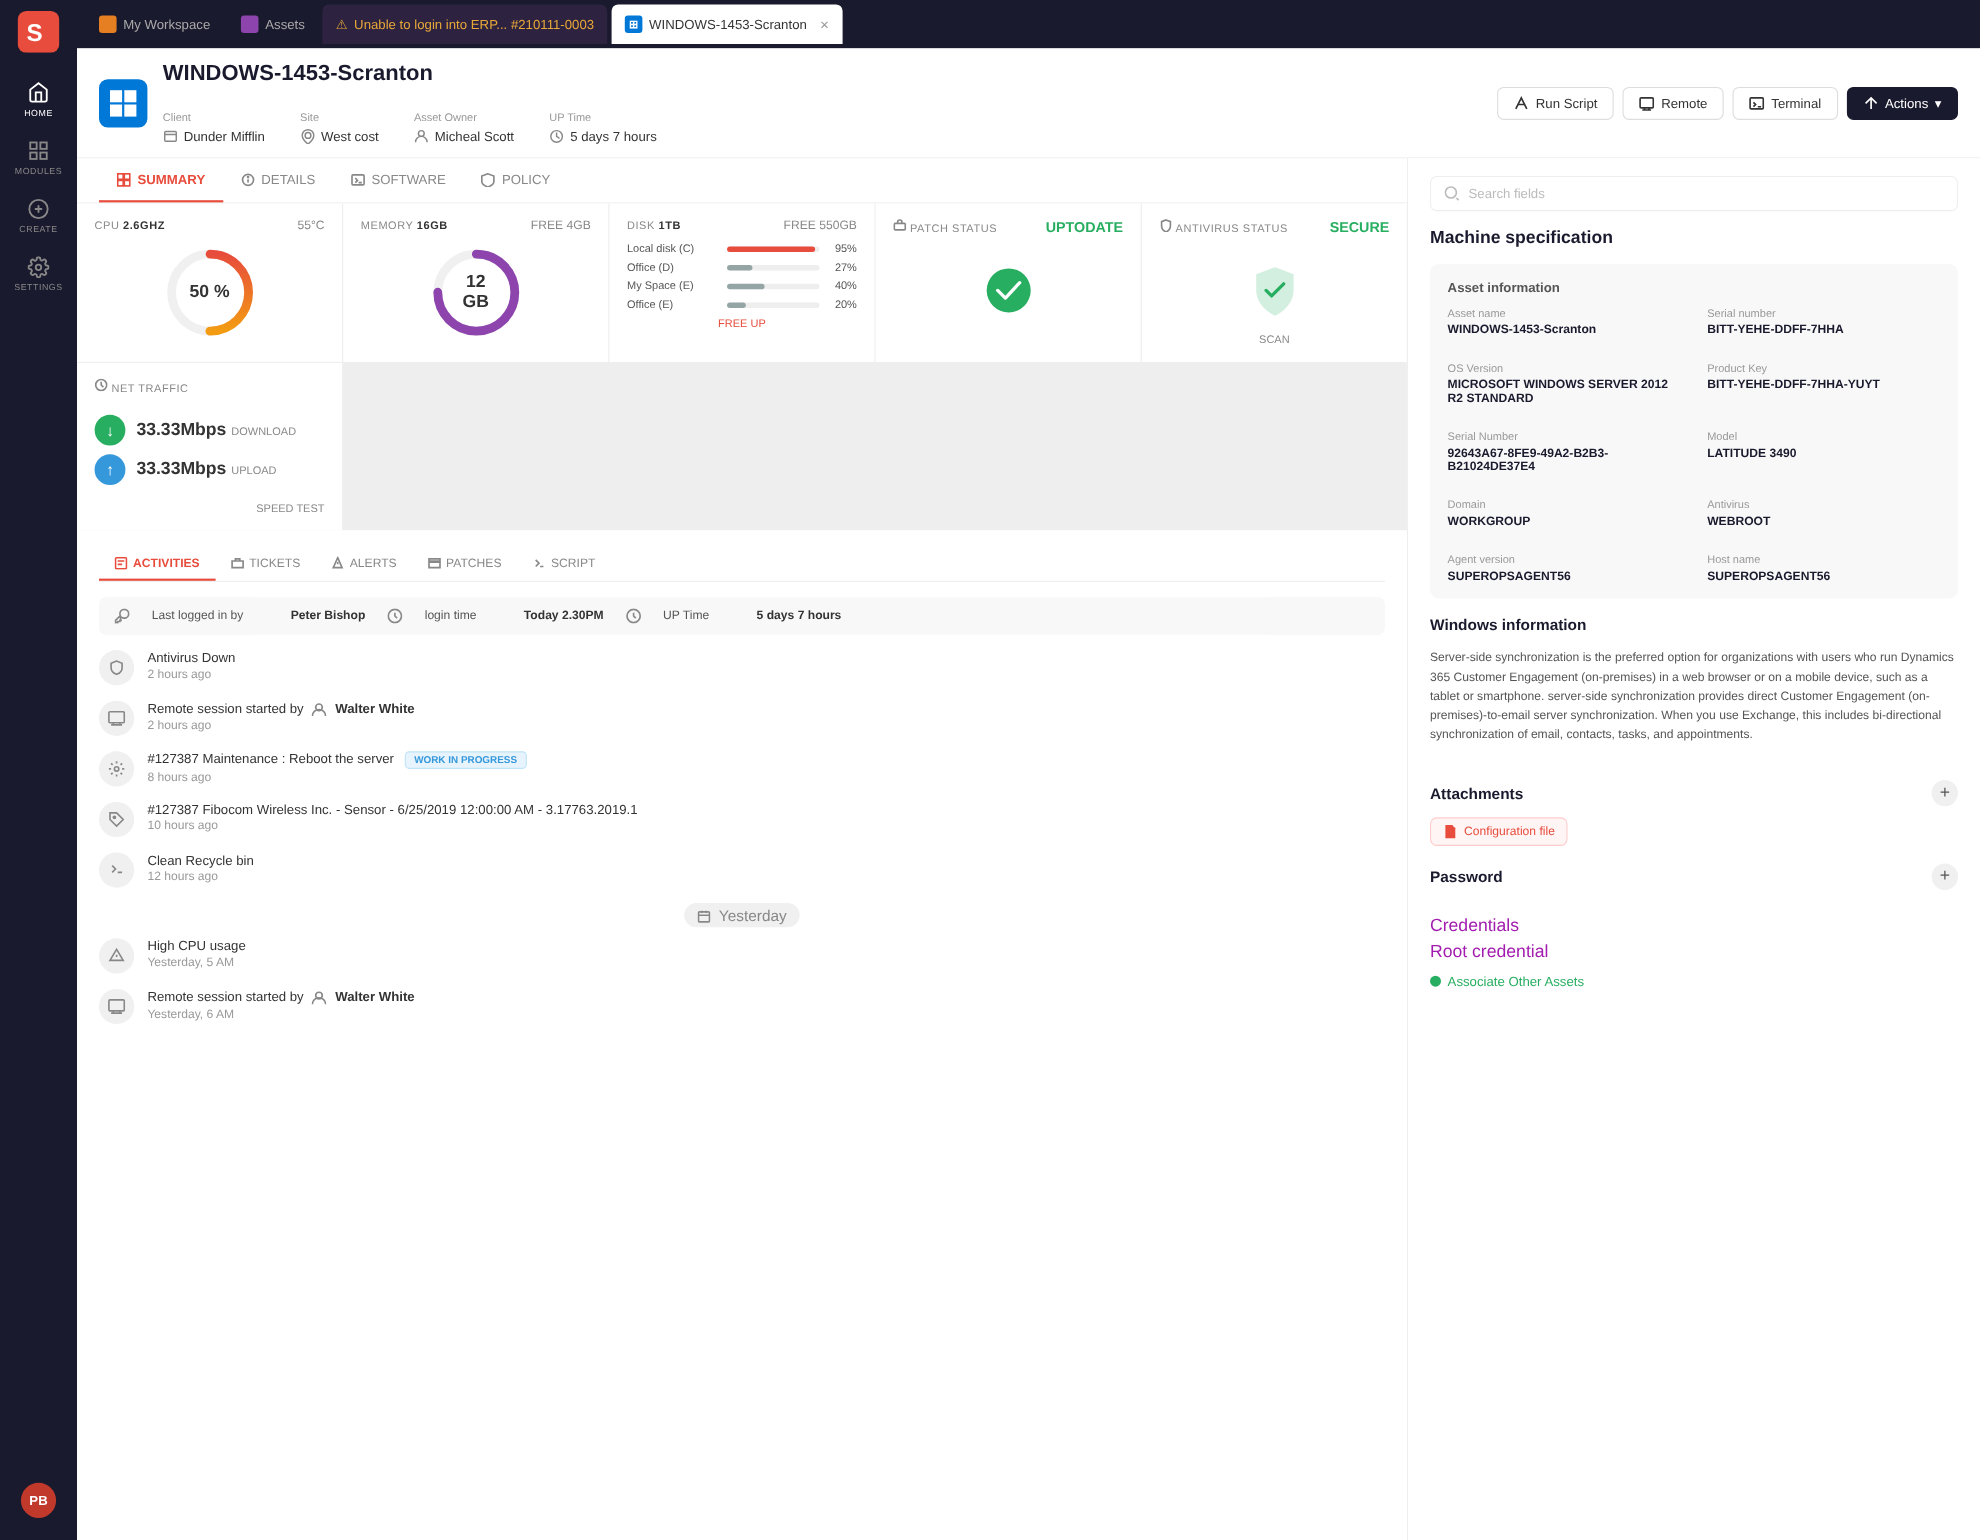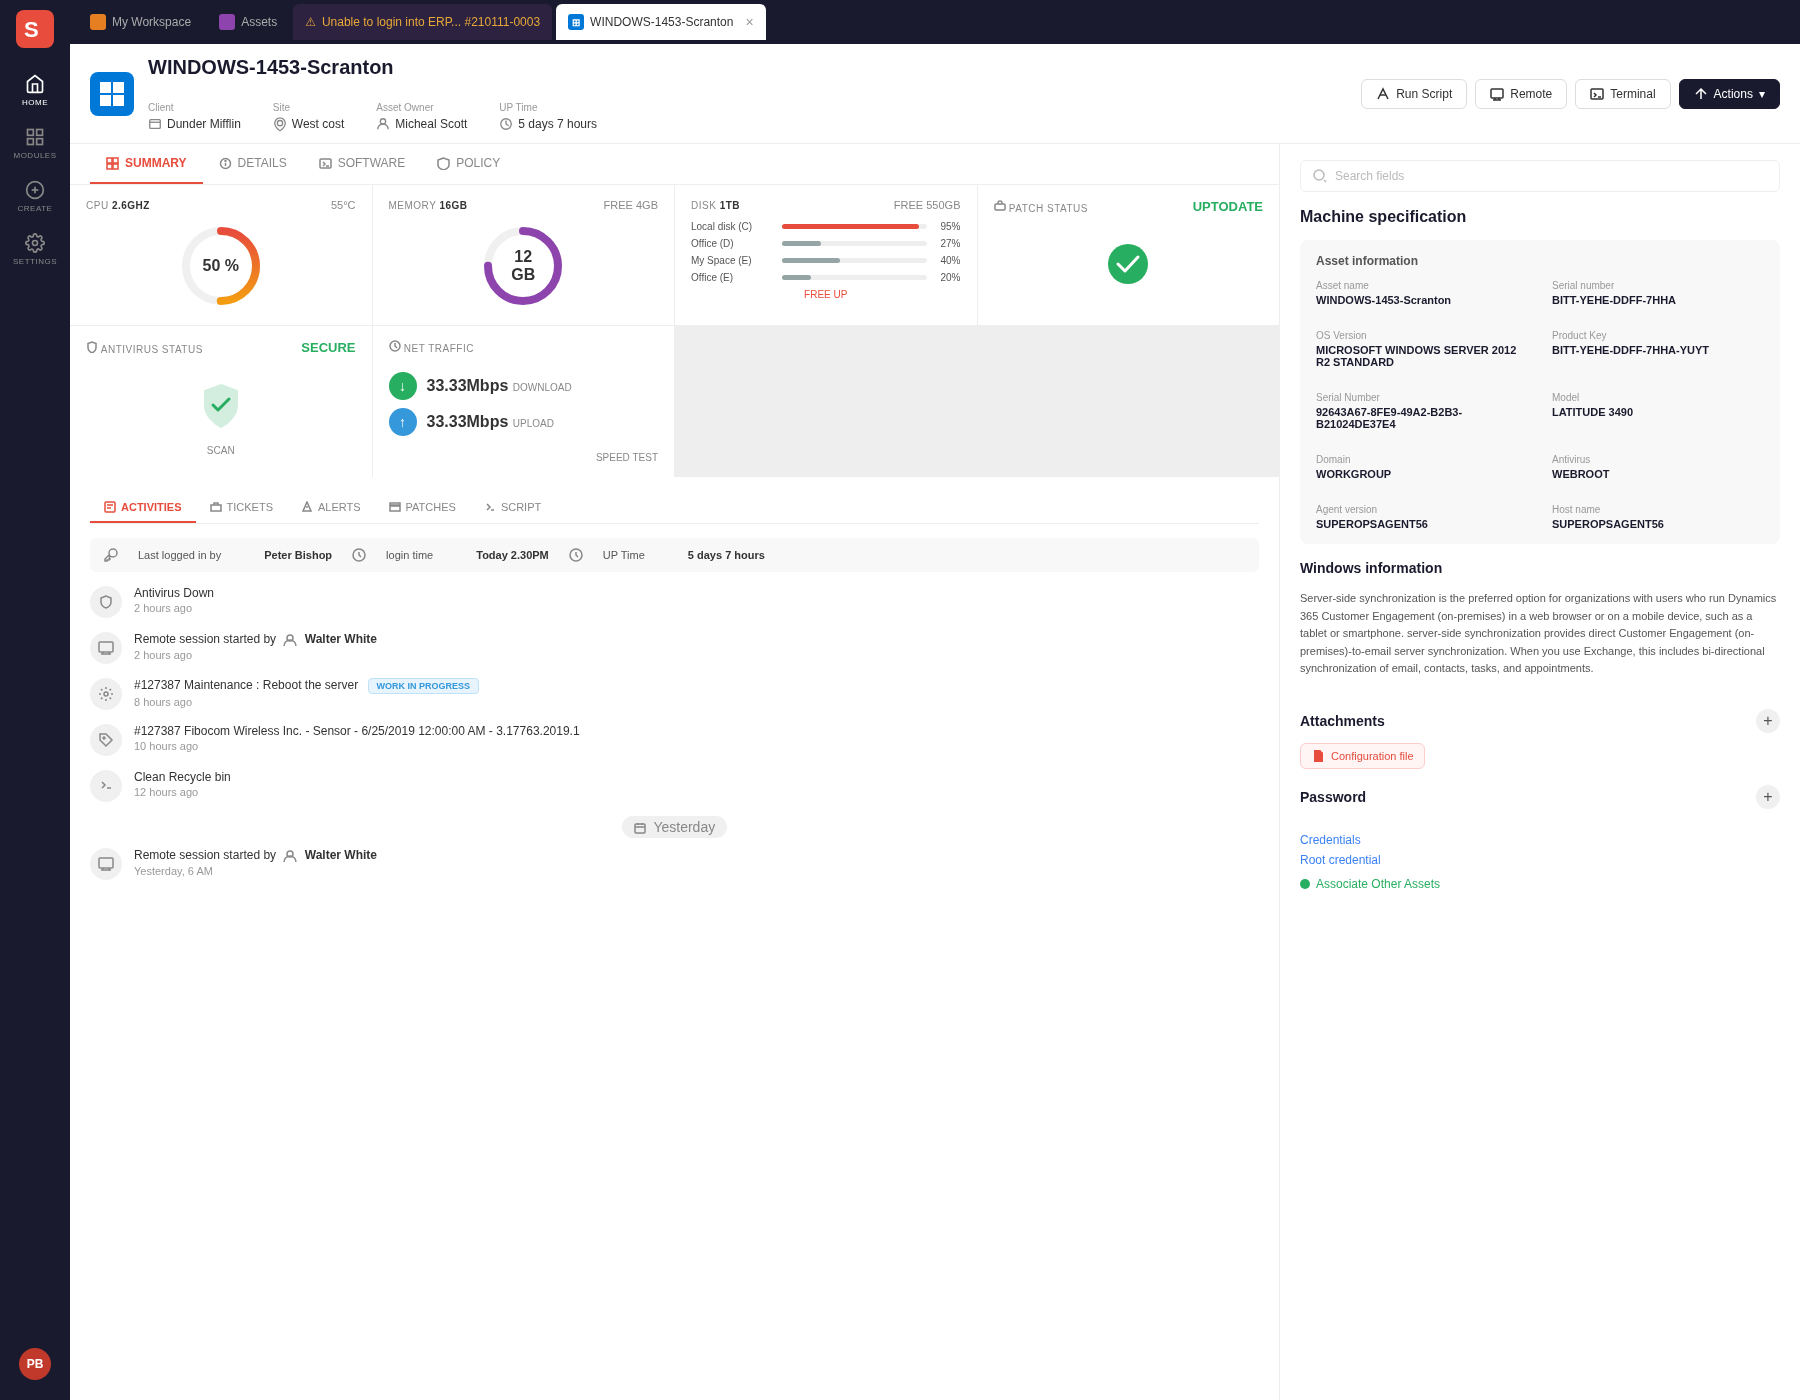--- a/index.html
+++ b/index.html
@@ -42,21 +42,21 @@
     
     .content-area { display: flex; flex: 1; }
     .left-panel { flex: 1; padding: 0; border-right: 1px solid #eee; overflow-y: auto; }
     .right-panel { width: 520px; padding: 16px 20px; overflow-y: auto; background: #fff; }
 
     .tab-bar { display: flex; border-bottom: 1px solid #eee; padding: 0 20px; background: #fff; }
     .tab { padding: 12px 16px; font-size: 12px; color: #888; cursor: pointer; display: flex; align-items: center; gap: 6px; border-bottom: 2px solid transparent; }
     .tab.active { color: #e74c3c; border-bottom-color: #e74c3c; font-weight: 600; }
 
     
-    .metrics-grid { display: grid; grid-template-columns: 1fr 1fr 1fr 1fr; gap: 1px; background: #eee; margin: 0; }
+    .metrics-grid { display: grid; grid-template-columns: 1fr 1fr 1fr 1fr 1fr; gap: 1px; background: #eee; margin: 0; }
     .metric-card { background: #fff; padding: 14px 16px; }
     .metric-header { display: flex; justify-content: space-between; align-items: center; margin-bottom: 10px; }
     .metric-label { font-size: 10px; color: #888; text-transform: uppercase; letter-spacing: 0.5px; }
     .metric-label strong { color: #333; font-weight: 700; }
     .metric-value-right { font-size: 11px; color: #888; }
     .metric-center { display: flex; justify-content: center; align-items: center; height: 90px; position: relative; }
 
     
     .donut-container { position: relative; width: 90px; height: 90px; }
     .donut-text { position: absolute; top: 50%; left: 50%; transform: translate(-50%, -50%); font-size: 16px; font-weight: 700; color: #333; text-align: center; }
@@ -117,21 +117,21 @@
     .info-field span { font-size: 11px; color: #1a1a2e; font-weight: 600; display: block; }
 
     .windows-info-text { font-size: 11px; color: #555; line-height: 1.6; margin-bottom: 16px; }
 
     .attachments-header { display: flex; justify-content: space-between; align-items: center; margin-bottom: 10px; }
     .attach-add-btn { width: 24px; height: 24px; border-radius: 50%; background: #f0f0f0; display: flex; align-items: center; justify-content: center; cursor: pointer; font-size: 16px; color: #555; }
     .attachment-item { display: inline-flex; align-items: center; gap: 6px; padding: 5px 10px; background: #fff5f5; border: 1px solid #fcc; border-radius: 6px; font-size: 11px; color: #e74c3c; cursor: pointer; }
 
     .password-section { margin-top: 16px; }
     .password-header { display: flex; justify-content: space-between; align-items: center; margin-bottom: 24px; }
-    .password-link { font-size: 12px; color: #3b82f6; cursor: pointer; display: block; margin-bottom: 6px; }
+    .password-link { font-size: 16px; color: #a21caf; cursor: pointer; display: block; margin-bottom: 6px; }
 
     .associate-btn { display: flex; align-items: center; gap: 6px; color: #27ae60; font-size: 12px; cursor: pointer; margin-top: 10px; }
     .associate-dot { width: 10px; height: 10px; border-radius: 50%; background: #27ae60; }
 
     
     svg.donut { transform: rotate(-90deg); }
   </style>
 </head>
 <body>
 
@@ -605,20 +605,32 @@
         <div class="day-separator">
           <span class="day-sep-inner">
             <svg width="12" height="12" viewBox="0 0 12 12" fill="none" stroke="#888" stroke-width="1.5" style="vertical-align:middle;margin-right:4px;">
                 <rect x="1" y="2" width="10" height="9" rx="1"></rect>
                 <path d="M1 5h10M4 1v2M8 1v2"></path>
               </svg>
             <span>Yesterday</span>
           </span>
         </div>
 
+        <div class="activity-item">
+          <div class="activity-icon">
+            <svg width="16" height="16" viewBox="0 0 16 16" fill="none" stroke="#888" stroke-width="1.5">
+                <path d="M8 2 L14 12 H2 Z"></path>
+                <path d="M8 7v2M8 11v0"></path>
+              </svg>
+          </div>
+          <div class="activity-content">
+            <div class="activity-title">High CPU usage</div>
+            <div class="activity-time">Yesterday, 5 AM</div>
+          </div>
+        </div>
 
         <div class="activity-item">
           <div class="activity-icon">
             <svg width="16" height="16" viewBox="0 0 16 16" fill="none" stroke="#888" stroke-width="1.5">
                 <rect x="1" y="2" width="14" height="10" rx="1"></rect>
                 <path d="M5 12v2M11 12v2M3 14h10"></path>
               </svg>
           </div>
           <div class="activity-content">
             <div class="activity-title">

